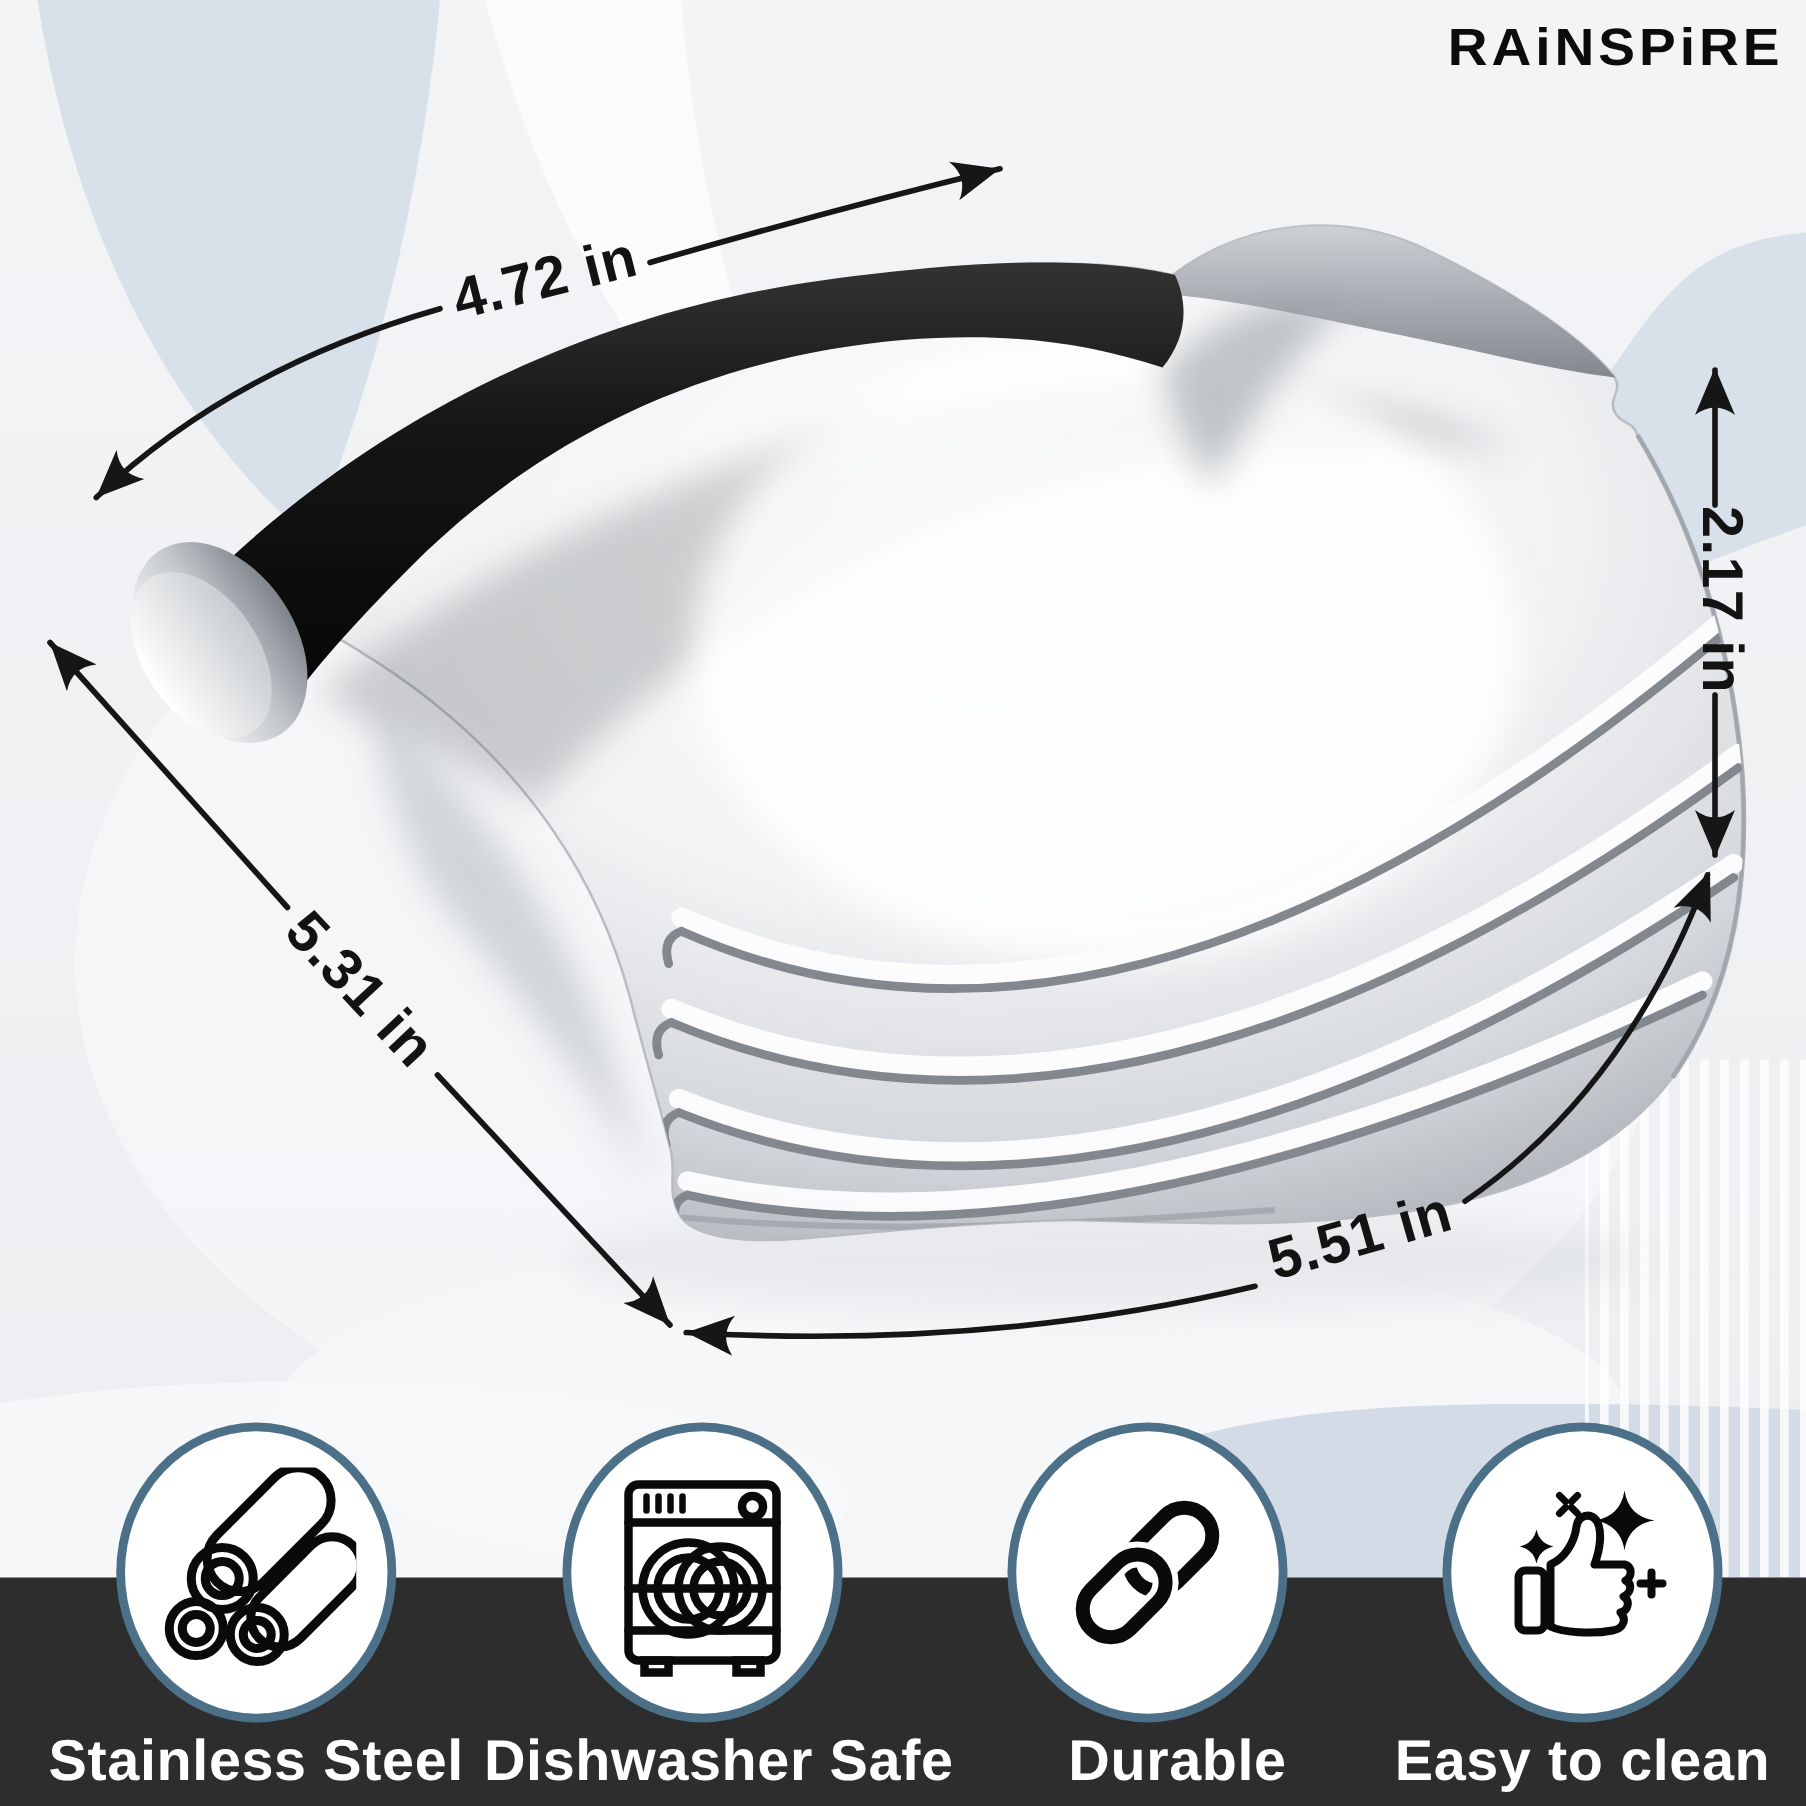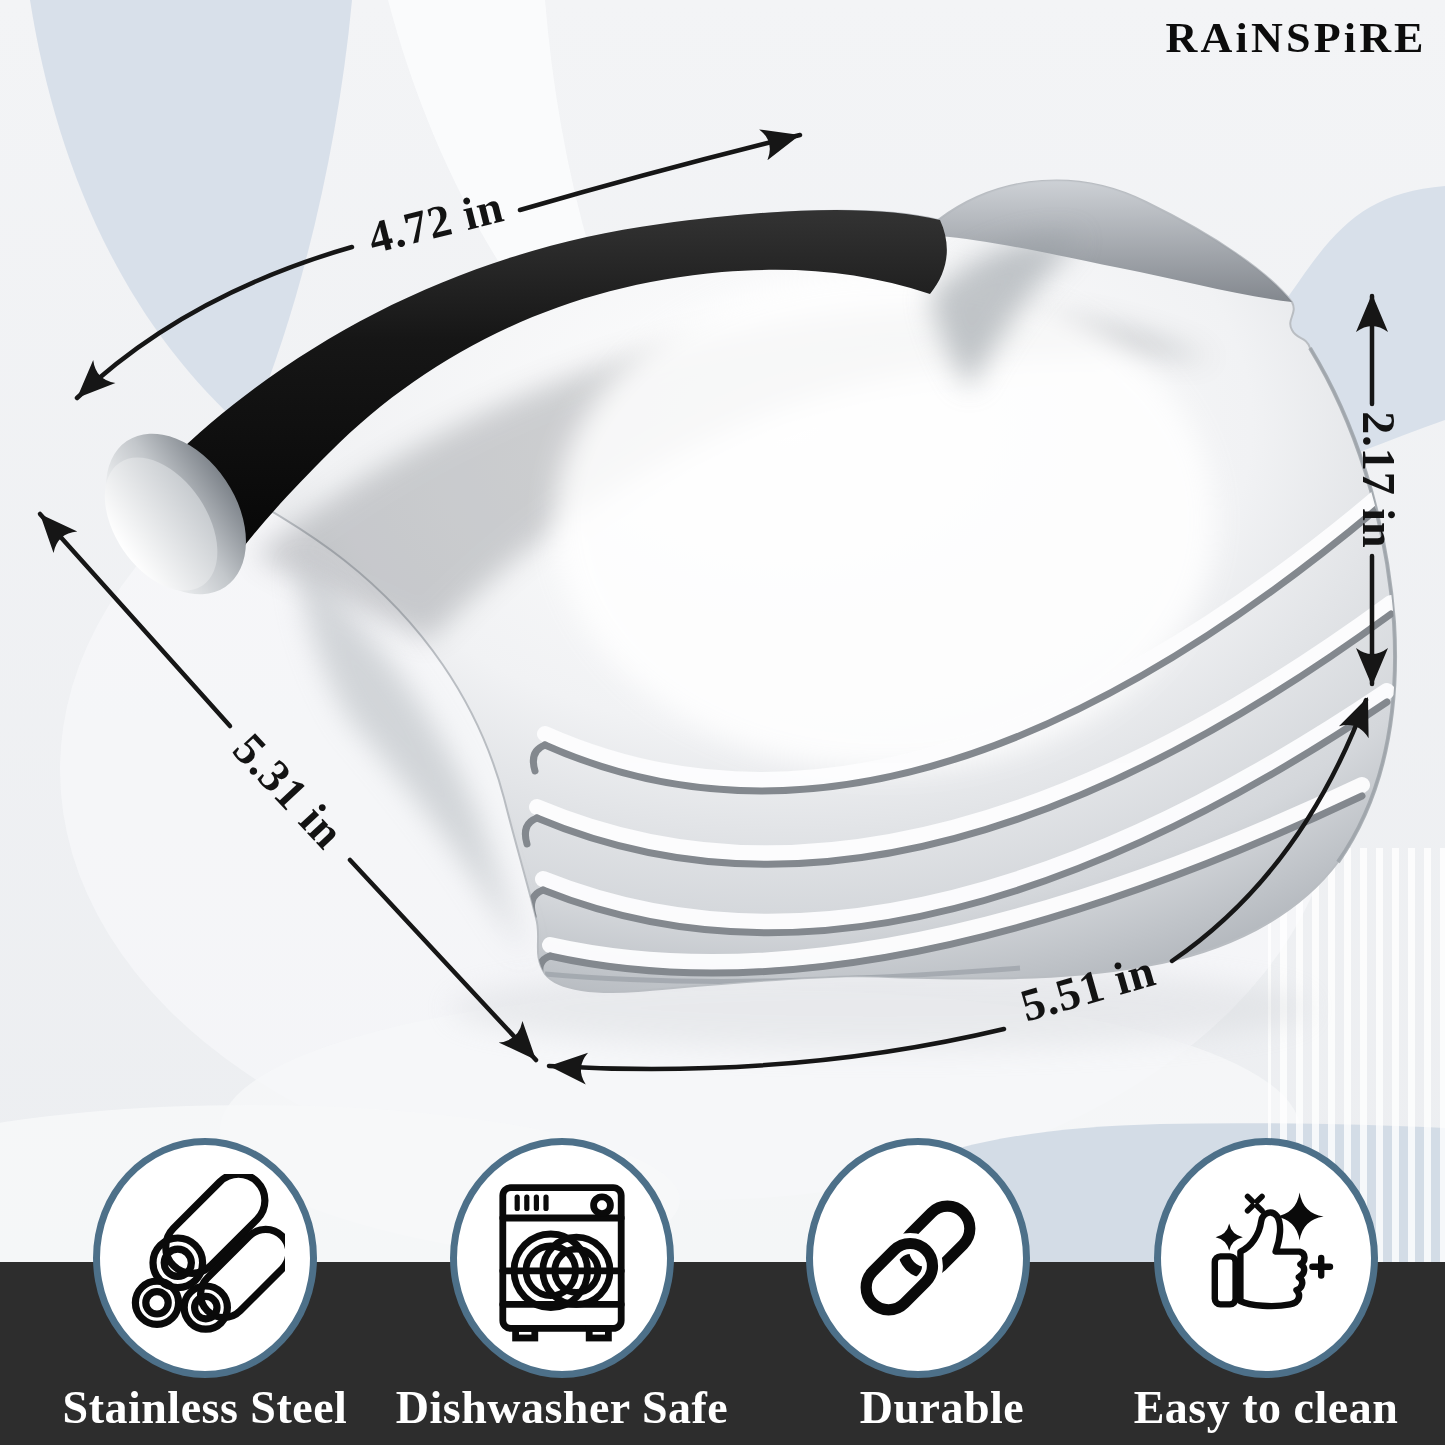--- a/index.html
+++ b/index.html
@@ -1,21 +1,21 @@
 <!DOCTYPE html>
 <html><head>
 <meta charset="utf-8">
 <style>
   html,body{margin:0;padding:0;}
   body{
     width:1445px;height:1445px;overflow:hidden;
     background:#f1f2f4;
     font-family:"Liberation Sans",sans-serif;
   }
-  .stage{position:relative;width:1445px;height:1445px;font-family:Liberation Serif, serif;}
+  .stage{position:relative;width:1445px;height:1445px;}
   svg.art{position:absolute;left:0;top:0;}
   
   .logo{
     position:absolute;top:14px;right:18px;
     font-size:42px;font-weight:800;letter-spacing:3px;color:#0c0c0c;
     transform:scaleX(1.05);transform-origin:100% 50%;
     white-space:nowrap;
   }
   
   .dim{
@@ -31,21 +31,21 @@
   .circle{
     position:absolute;top:1138px;width:224px;height:240px;border-radius:50%;
     background:#fff;border:7px solid #4d7089;box-sizing:border-box;
     display:flex;align-items:center;justify-content:center;
   }
   .c1{left:93px;} .c2{left:450px;} .c3{left:806px;} .c4{left:1154px;}
   .flabel{
     position:absolute;top:1381px;width:420px;text-align:center;
     font-size:46px;font-weight:700;color:#ffffff;letter-spacing:.5px;white-space:nowrap;
   }
-  .l1{left:-5px;} .l2{left:352px;} .l3{left:732px;} .l4{left:1056px;}
+  .l1{left:-5px;} .l2{left:365px;} .l3{left:732px;} .l4{left:1056px;}
   .icon{display:block;}
 </style>
 </head>
 <body>
 
 <div class="stage">
 
   <svg class="art" width="1445" height="1445" viewBox="0 0 1445 1445">
     <defs>
       <linearGradient id="bgGrad" x1="0" y1="0" x2="0" y2="1">

